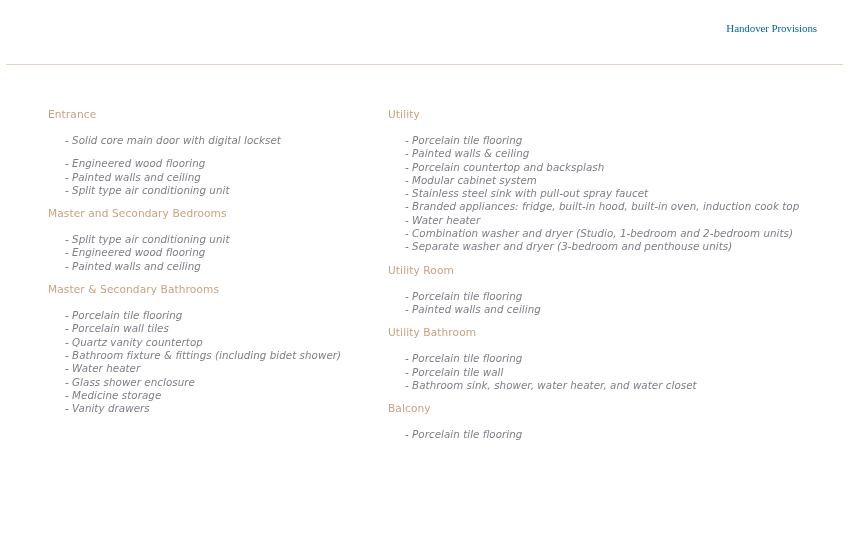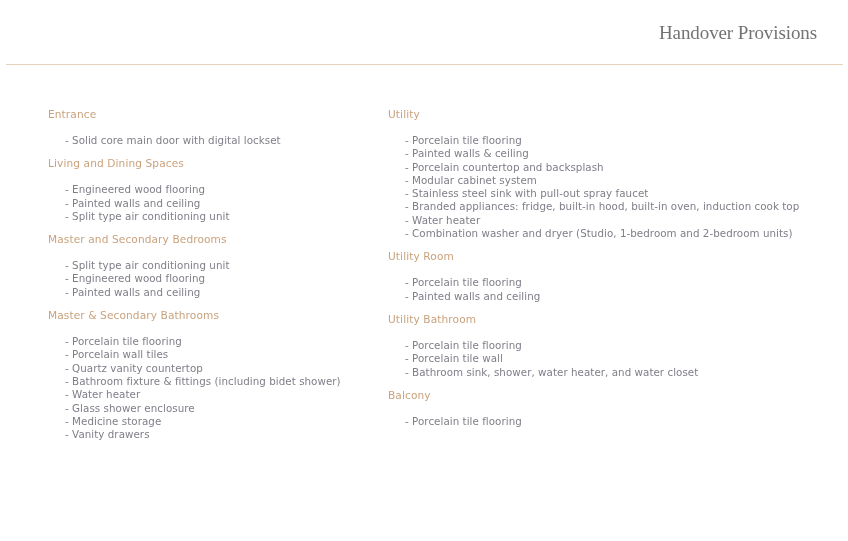--- a/index.html
+++ b/index.html
@@ -2,56 +2,55 @@
 <html><head>
   <meta charset="utf-8">
   <style>
     html, body { margin: 0; padding: 0; }
     body {
       width: 848px; height: 541px; background: #ffffff; position: relative; overflow: hidden;
       font-family: "DejaVu Sans", sans-serif;
     }
     .title {
       position: absolute; top: 22px; right: 31px;
-      font-family: "Liberation Serif", serif; font-size: 19px; color: #737373;
+      font-family: "Liberation Serif", serif; font-size: 11px; color: #0369a1;
       letter-spacing: -0.1px;
     }
     .rule {
       position: absolute; left: 6px; top: 64px; width: 837px; height: 1px;
       background: #e6d2b9;
     }
     .col { position: absolute; top: 108px; }
     .col.left { left: 48px; width: 330px; }
     .col.right { left: 388px; width: 450px; }
     .section { margin-bottom: 10px; }
     .heading {
       font-size: 10.6px; color: #c9a27d; height: 13px; line-height: 13px;
       margin-bottom: 13px; white-space: nowrap; letter-spacing: 0.1px;
     }
     .items { list-style: none; margin: 0; padding: 0 0 0 17px; }
     .items li {
       font-size: 10.3px; color: #7f7e88; line-height: 13.3px; height: 13.3px;
-      white-space: nowrap; letter-spacing: 0.05px;
+      white-space: nowrap; letter-spacing: 0.05px; font-style: italic;
     }
   </style>
 </head>
 <body>
 
 <div class="title">Handover Provisions</div>
 <div class="rule"></div>
 
 <div class="col left">
     <div class="section">
       <div class="heading">Entrance</div>
       <ul class="items">
         <li>- Solid core main door with digital lockset</li>
       </ul>
     </div>
     <div class="section">
-      <div class="heading">Living and Dining Spaces</div>
       <ul class="items">
         <li>- Engineered wood flooring</li>
         <li>- Painted walls and ceiling</li>
         <li>- Split type air conditioning unit</li>
       </ul>
     </div>
     <div class="section">
       <div class="heading">Master and Secondary Bedrooms</div>
       <ul class="items">
         <li>- Split type air conditioning unit</li>
@@ -78,20 +77,21 @@
       <div class="heading">Utility</div>
       <ul class="items">
         <li>- Porcelain tile flooring</li>
         <li>- Painted walls &amp; ceiling</li>
         <li>- Porcelain countertop and backsplash</li>
         <li>- Modular cabinet system</li>
         <li>- Stainless steel sink with pull-out spray faucet</li>
         <li>- Branded appliances: fridge, built-in hood, built-in oven, induction cook top</li>
         <li>- Water heater</li>
         <li>- Combination washer and dryer (Studio, 1-bedroom and 2-bedroom units)</li>
+        <li>- Separate washer and dryer (3-bedroom and penthouse units)</li>
       </ul>
     </div>
     <div class="section">
       <div class="heading">Utility Room</div>
       <ul class="items">
         <li>- Porcelain tile flooring</li>
         <li>- Painted walls and ceiling</li>
       </ul>
     </div>
     <div class="section">

